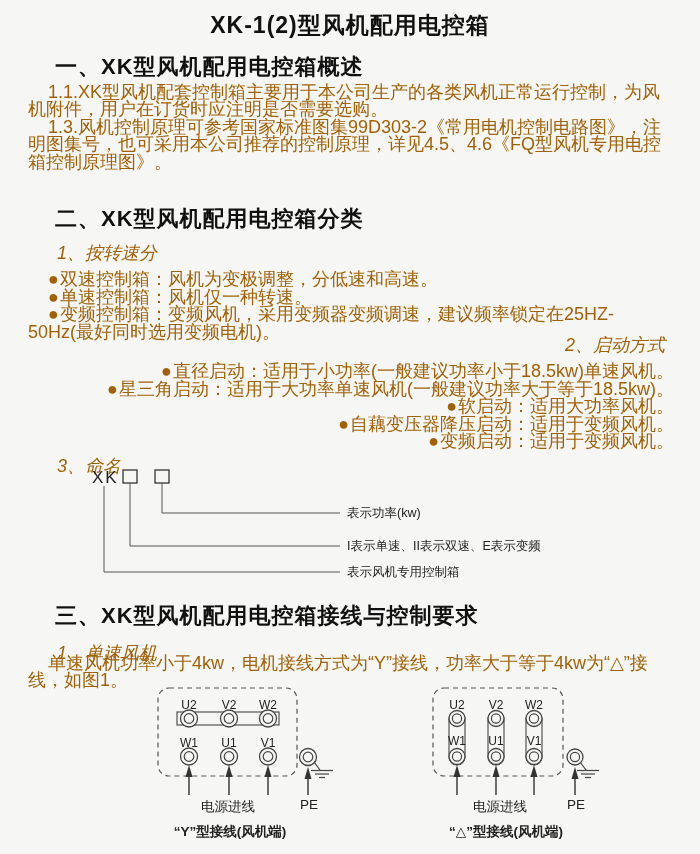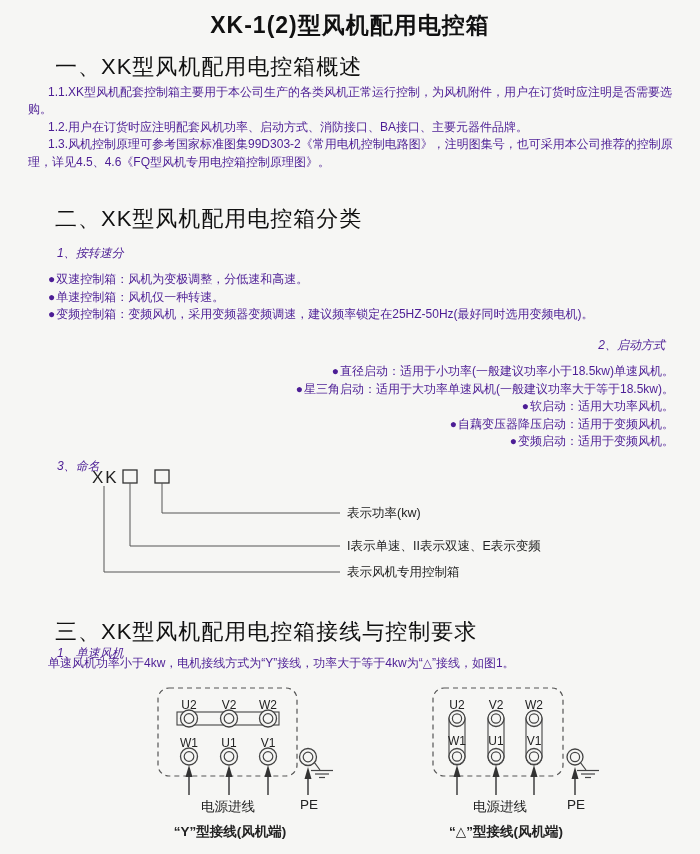--- a/index.html
+++ b/index.html
@@ -12,28 +12,28 @@
     overflow:hidden;
     margin:0 auto;
   }
   .doc-title{
     position:absolute;top:10px;left:0;width:100%;
     text-align:center;font-size:23px;font-weight:bold;color:#111;
     letter-spacing:1px;
   }
   .sec-heading{
     position:absolute;left:55px;
-    font-size:22px;font-weight:normal;color:#111;letter-spacing:1px;
+    font-size:22px;font-weight:bold;color:#111;letter-spacing:1px;
   }
   .h1{top:52px;}
   .h2{top:204px;}
-  .h3{top:601px;margin-top:16px;}
+  .h3{top:601px;}
   .body-block{
     position:absolute;left:28px;width:646px;
-    font-size:12px;line-height:17.4px;color:#4c1d95;
+    font-size:18px;line-height:17.4px;color:#a16207;
   }
   .para{text-indent:20px;margin:0;}
   .sub-label{text-indent:20px;margin:9px;font-style:italic;}
   .bullet-line{text-indent:20px;margin:0;}
   .bullet-line .dot{margin-right:1px;}
   .sec1{top:84px;}
   .sub1-block{top:236px;}
   .sub2-block{top:328px;text-align:right;}
   .sub3-label{top:449px;}
   .sec3-sub{top:636px;}
@@ -52,21 +52,20 @@
 <body>
 
 <div class="page">
 
   <div class="doc-title">XK-1(2)型风机配用电控箱</div>
 
   <div class="sec-heading h1">一、XK型风机配用电控箱概述</div>
 
   <div class="body-block sec1">
     <p class="para">1.1.XK型风机配套控制箱主要用于本公司生产的各类风机正常运行控制，为风机附件，用户在订货时应注明是否需要选购。</p>
-    <p class="para">1.2.用户在订货时应注明配套风机功率、启动方式、消防接口、BA接口、主要元器件品牌。</p>
     <p class="para">1.3.风机控制原理可参考国家标准图集99D303-2《常用电机控制电路图》，注明图集号，也可采用本公司推荐的控制原理，详见4.5、4.6《FQ型风机专用电控箱控制原理图》。</p>
   </div>
 
   <div class="sec-heading h2">二、XK型风机配用电控箱分类</div>
 
   <div class="body-block sub1-block">
     <p class="sub-label">1、按转速分</p>
     <p class="bullet-line"><span class="dot">●</span><span>双速控制箱：风机为变极调整，分低速和高速。</span></p>
     <p class="bullet-line"><span class="dot">●</span><span>单速控制箱：风机仅一种转速。</span></p>
     <p class="bullet-line"><span class="dot">●</span><span>变频控制箱：变频风机，采用变频器变频调速，建议频率锁定在25HZ-50Hz(最好同时选用变频电机)。</span></p>

